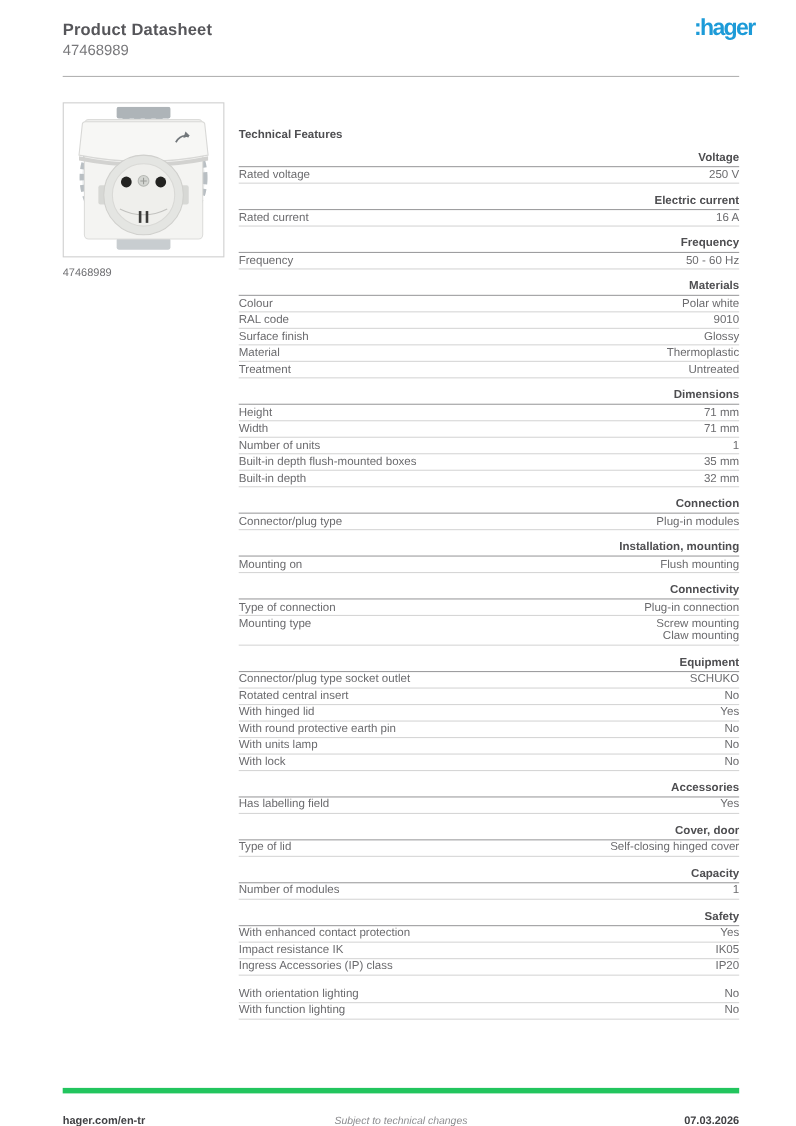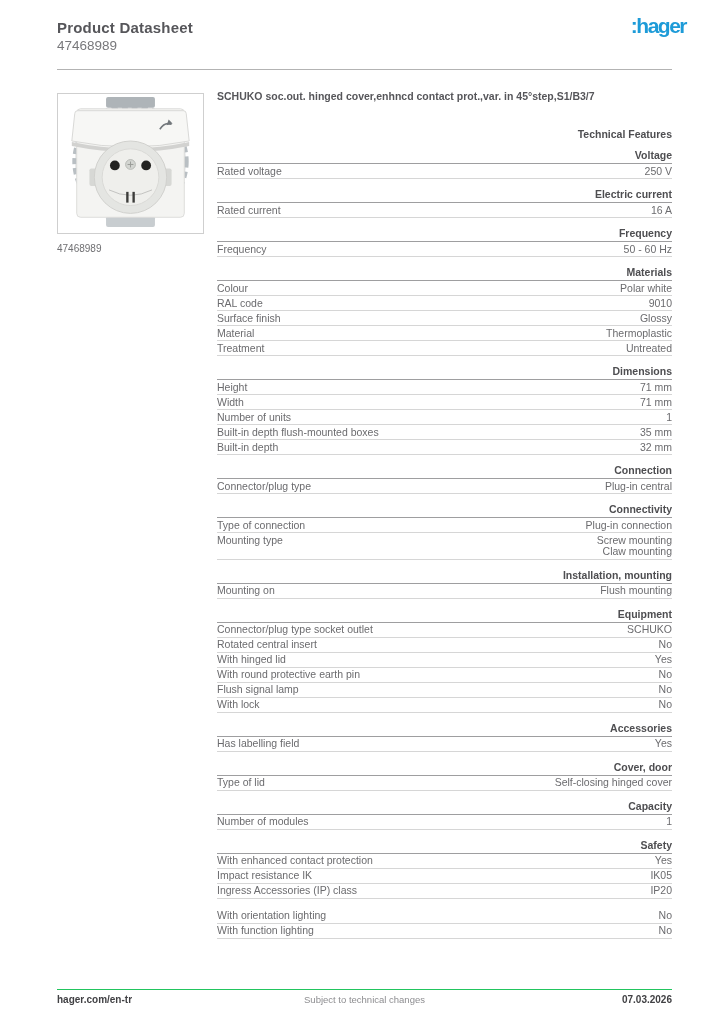--- a/index.html
+++ b/index.html
@@ -16,38 +16,38 @@
   .header-rule{position:absolute;top:69px;left:57px;width:615px;height:0;
         border-top:1px solid #b3b3b3;}
   
   .left-col{position:absolute;left:57px;top:93px;width:149px;}
   .product-image-box{width:145px;height:139px;border:1px solid #cfcfcf;
         background:#fff;display:flex;align-items:center;justify-content:center;}
   .image-caption{margin-top:9px;font-size:10px;color:#6f6f72;}
   
   .right-col{position:absolute;left:217px;top:90px;width:455px;}
   .product-name{font-size:10.5px;font-weight:bold;color:#56565a;margin:0;line-height:12px;}
-  .tech-heading{font-size:10.5px;font-weight:bold;color:#4e4e51;margin:26px 0 0 0;line-height:12px;text-align:right;}
+  .tech-heading{font-size:10.5px;font-weight:bold;color:#4e4e51;margin:26px 0 0 0;line-height:12px;}
   #sections{margin-top:2px;}
   .spec-section{margin-top:10px;}
   .section-title{font-size:10.5px;font-weight:bold;color:#4e4e51;line-height:11px;
         padding-bottom:2px;border-bottom:1px solid #9e9ea0;text-align:right;}
   .spec-row{display:flex;justify-content:space-between;align-items:flex-start;
         border-bottom:1px solid #d6d6d6;padding:1.5px 0 1px;font-size:10.5px;
         line-height:11.5px;color:#6b6b6e;}
   .spec-row .label{text-align:left;padding-right:12px;}
   .spec-row .value{text-align:right;white-space:pre-line;}
   
   .footer{position:absolute;left:57px;right:52px;top:989px;
-        border-top:1px solid #22c55e;padding-top:4px;}
+        border-top:5px solid #22c55e;padding-top:20px;}
   .footer-row{position:relative;display:flex;justify-content:space-between;
         align-items:baseline;font-size:10px;}
   .footer-left{font-weight:bold;color:#414144;}
   .footer-center{position:absolute;left:50%;transform:translateX(-50%);
-        color:#8d8d90;font-size:9.5px;font-weight:normal;}
+        color:#8d8d90;font-size:9.5px;font-weight:normal;font-style:italic;}
   .footer-right{font-weight:bold;color:#414144;}
 </style>
 </head>
 <body>
 
 <div class="page">
 
   <div class="hdr">
     <div class="doc-title">Product Datasheet</div>
     <div class="doc-ref">47468989</div>
@@ -91,21 +91,20 @@
           </g>
           <rect x="65.6" y="97" width="2.4" height="11" fill="#3c3c3a"></rect>
           <rect x="72" y="97" width="2.4" height="11" fill="#3c3c3a"></rect>
         </g>
       </svg>
     </div>
     <div class="image-caption">47468989</div>
   </div>
 
   <div class="right-col">
-    <h1 class="product-name">SCHUKO soc.out. hinged cover,enhncd contact prot.,var. in 45°step,S1/B3/7</h1>
     <h2 class="tech-heading">Technical Features</h2>
     <div id="sections">
   <div class="spec-section">
     <div class="section-title">Voltage</div>
     <div class="rows">
   <div class="spec-row">
     <span class="label">Rated voltage</span>
     <span class="value">250 V</span>
   </div>
 </div>
@@ -189,21 +188,31 @@
     <span class="value">32 mm</span>
   </div>
 </div>
   </div>
 
   <div class="spec-section">
     <div class="section-title">Connection</div>
     <div class="rows">
   <div class="spec-row">
     <span class="label">Connector/plug type</span>
-    <span class="value">Plug-in central</span>
+    <span class="value">Plug-in modules</span>
+  </div>
+</div>
+  </div>
+
+  <div class="spec-section">
+    <div class="section-title">Installation, mounting</div>
+    <div class="rows">
+  <div class="spec-row">
+    <span class="label">Mounting on</span>
+    <span class="value">Flush mounting</span>
   </div>
 </div>
   </div>
 
   <div class="spec-section">
     <div class="section-title">Connectivity</div>
     <div class="rows">
   <div class="spec-row">
     <span class="label">Type of connection</span>
     <span class="value">Plug-in connection</span>
@@ -211,30 +220,20 @@
 
   <div class="spec-row">
     <span class="label">Mounting type</span>
     <span class="value">Screw mounting
 Claw mounting</span>
   </div>
 </div>
   </div>
 
   <div class="spec-section">
-    <div class="section-title">Installation, mounting</div>
-    <div class="rows">
-  <div class="spec-row">
-    <span class="label">Mounting on</span>
-    <span class="value">Flush mounting</span>
-  </div>
-</div>
-  </div>
-
-  <div class="spec-section">
     <div class="section-title">Equipment</div>
     <div class="rows">
   <div class="spec-row">
     <span class="label">Connector/plug type socket outlet</span>
     <span class="value">SCHUKO</span>
   </div>
 
   <div class="spec-row">
     <span class="label">Rotated central insert</span>
     <span class="value">No</span>
@@ -244,21 +243,21 @@
     <span class="label">With hinged lid</span>
     <span class="value">Yes</span>
   </div>
 
   <div class="spec-row">
     <span class="label">With round protective earth pin</span>
     <span class="value">No</span>
   </div>
 
   <div class="spec-row">
-    <span class="label">Flush signal lamp</span>
+    <span class="label">With units lamp</span>
     <span class="value">No</span>
   </div>
 
   <div class="spec-row">
     <span class="label">With lock</span>
     <span class="value">No</span>
   </div>
 </div>
   </div>
 

